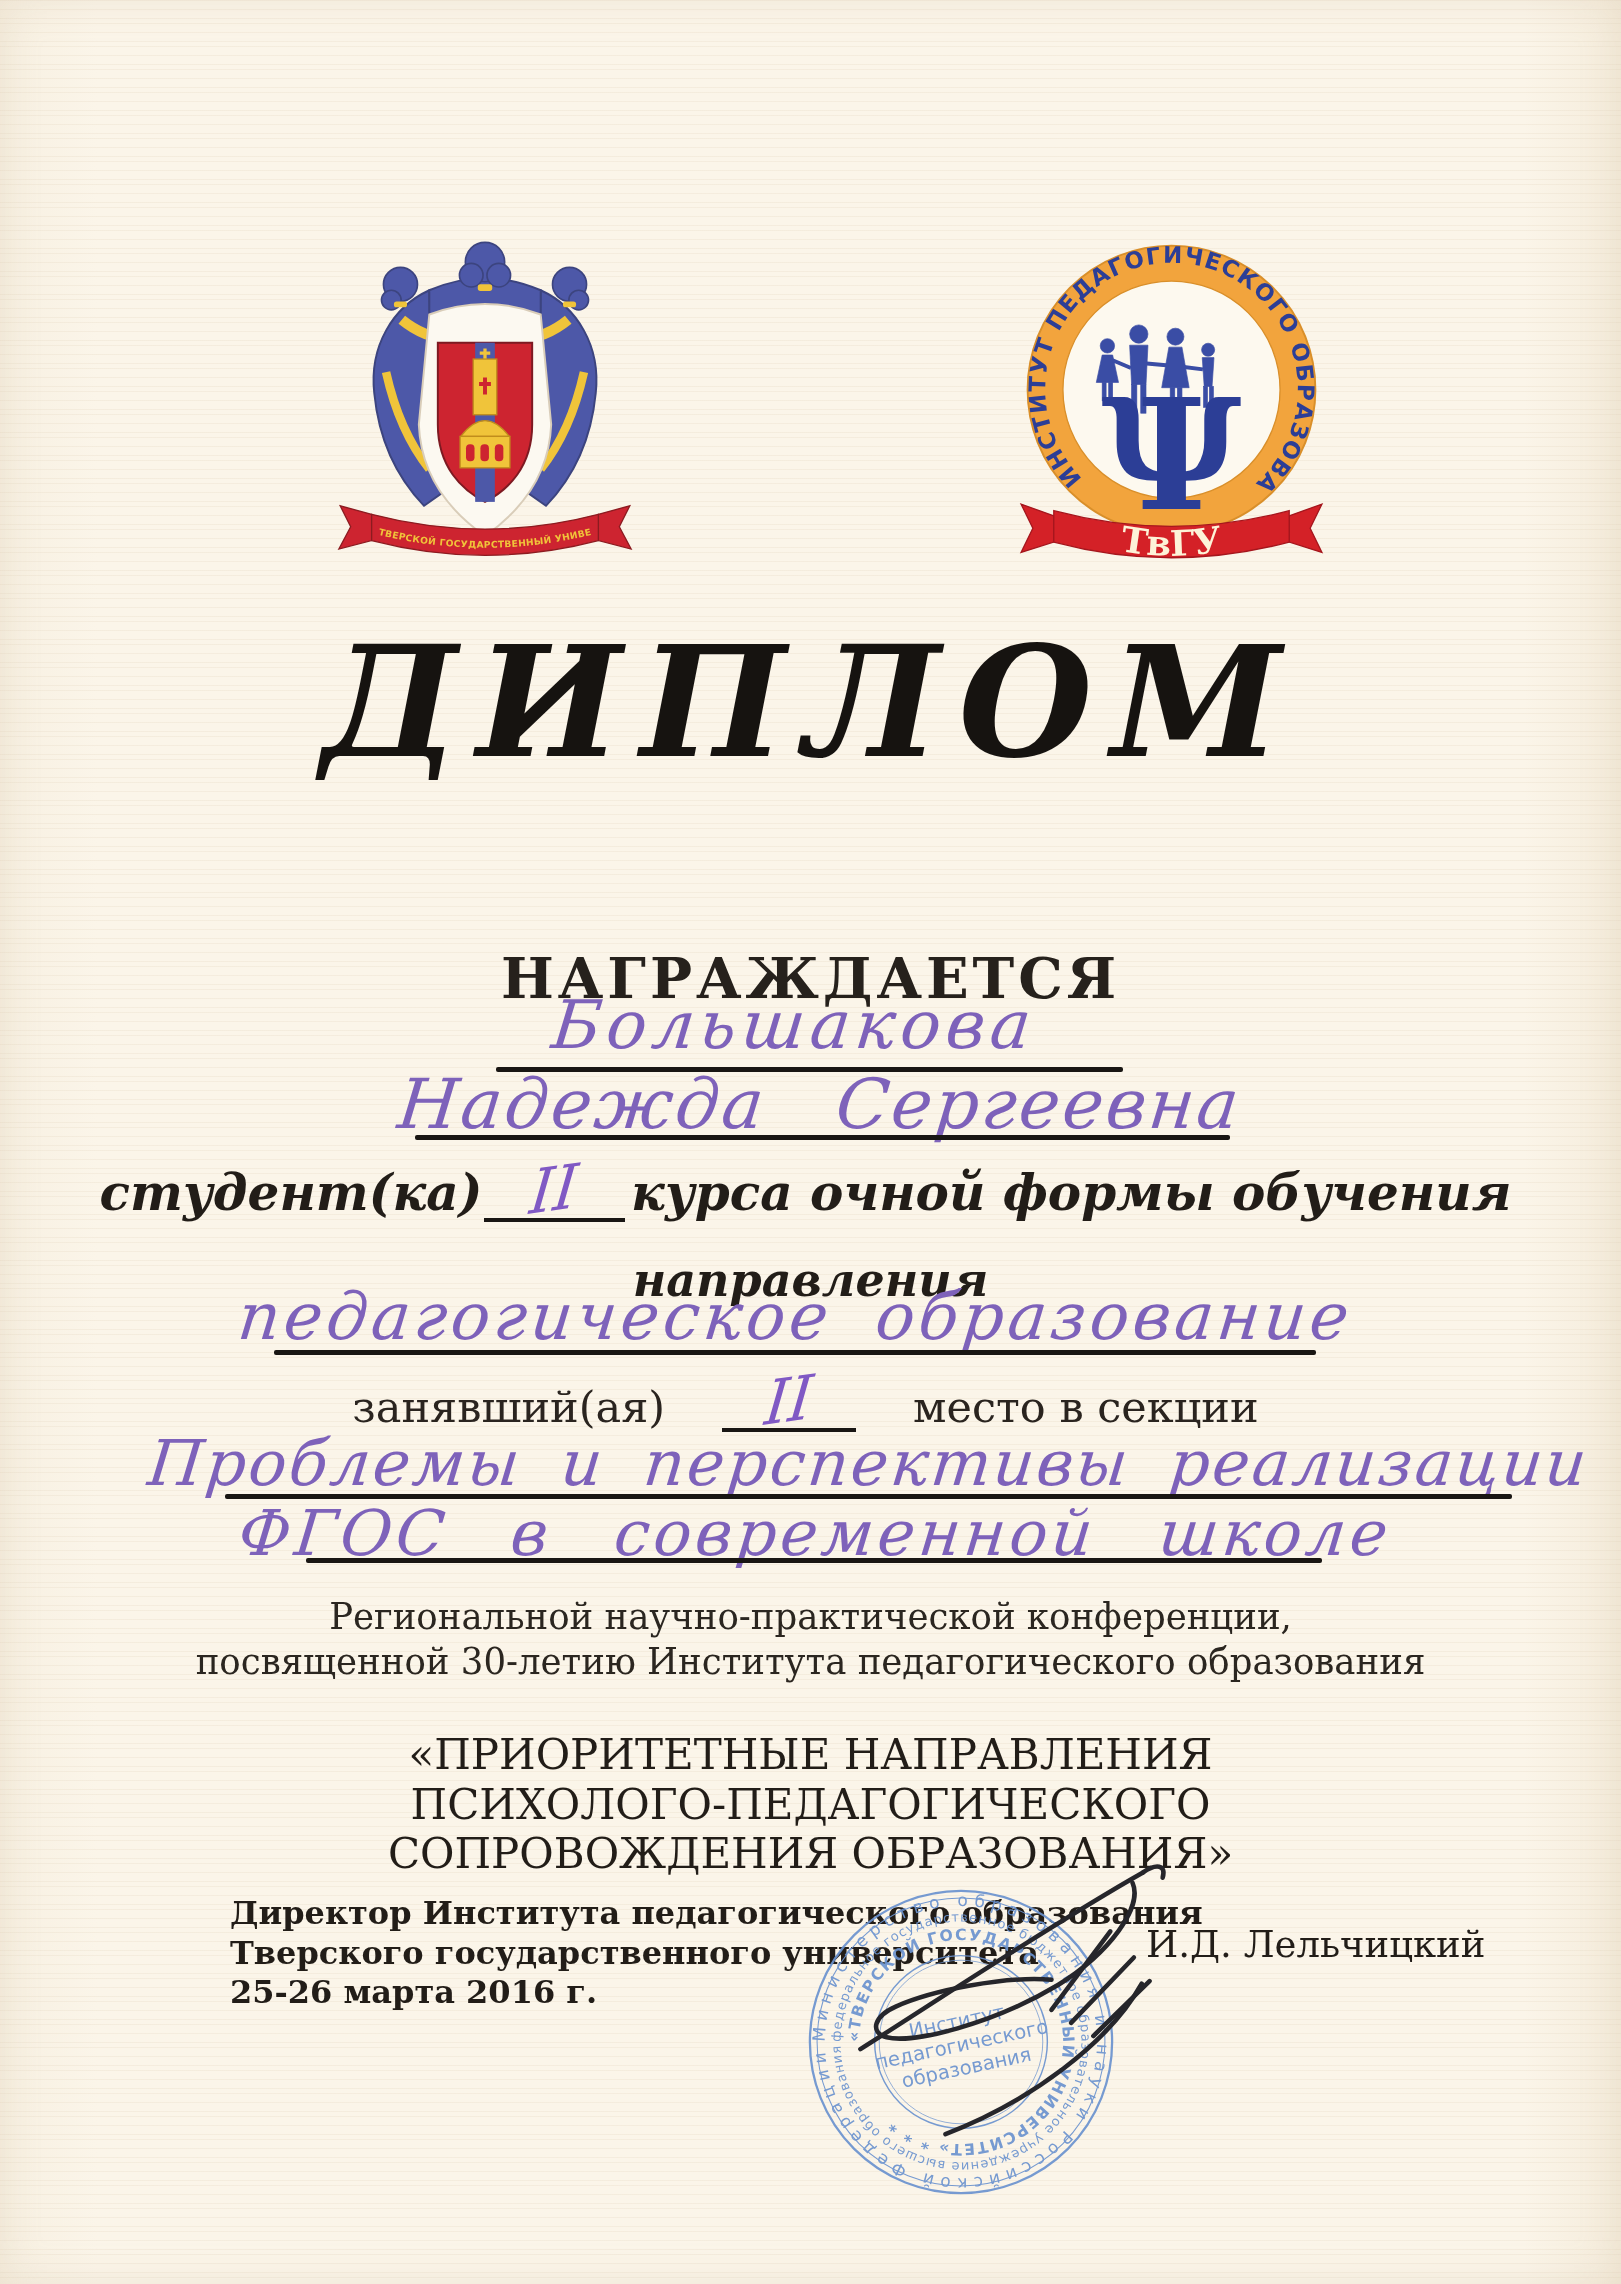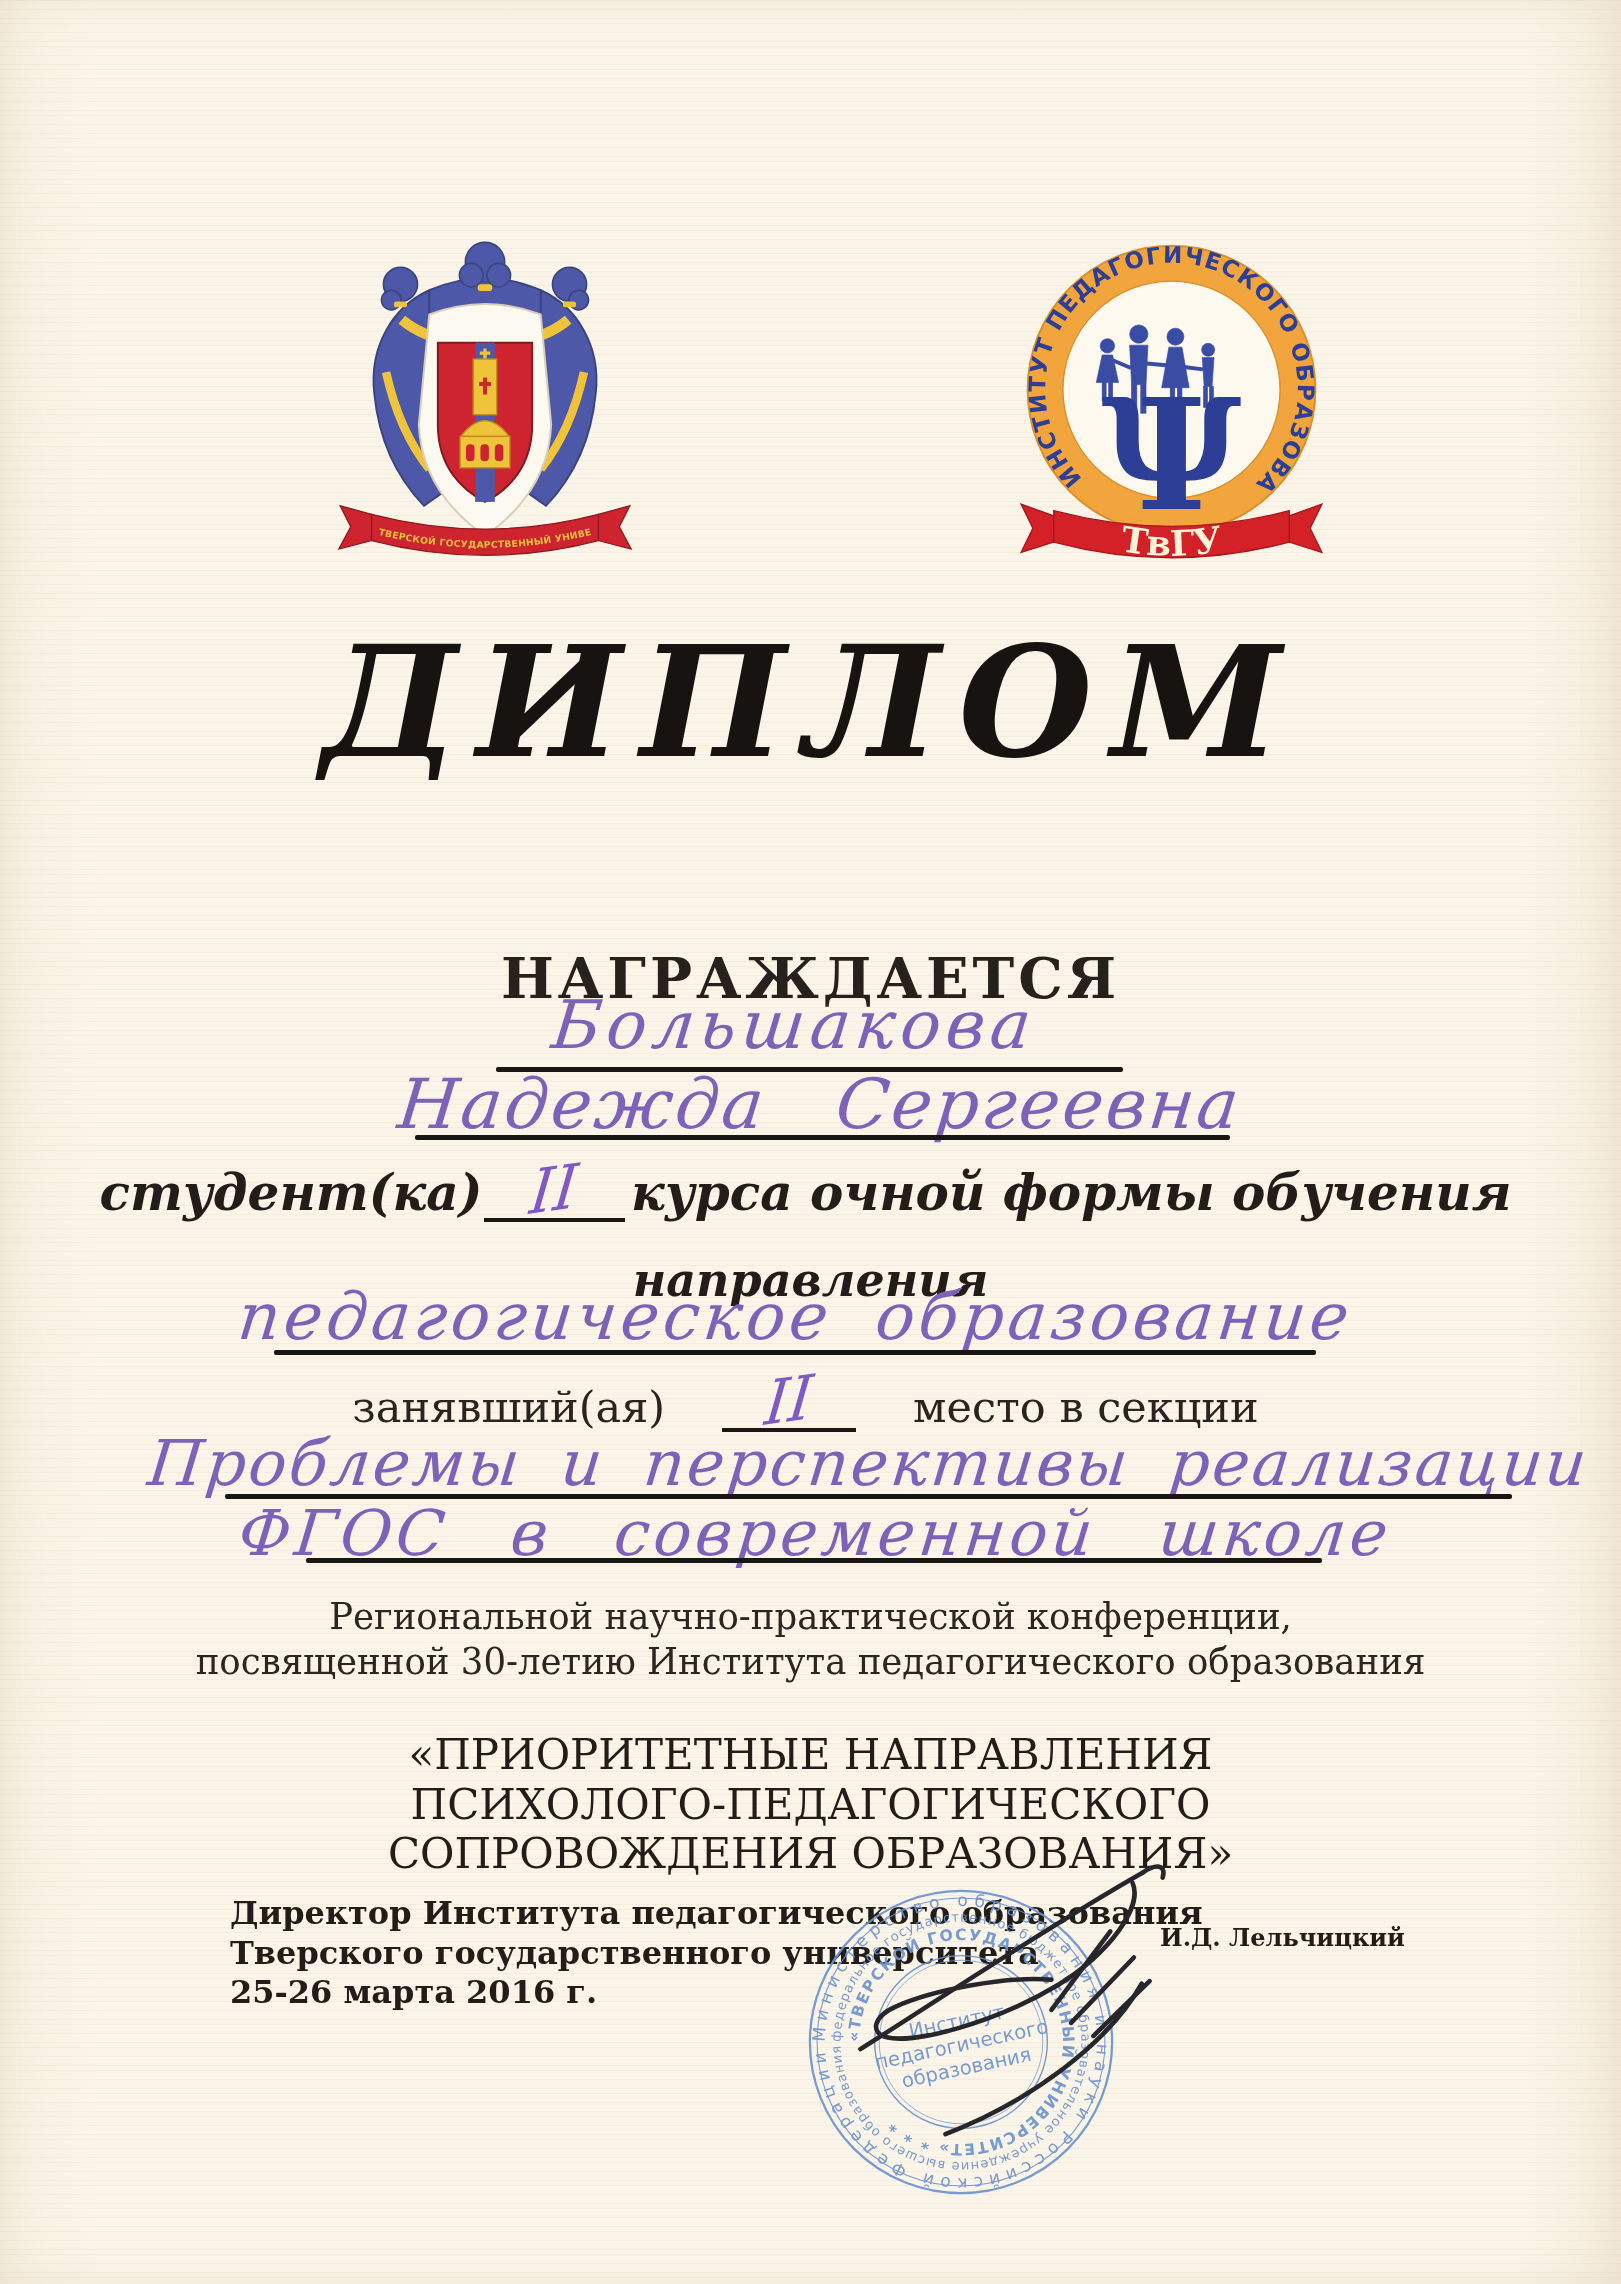--- a/index.html
+++ b/index.html
@@ -56,21 +56,21 @@
     font-style:italic;font-weight:normal;
     color:#8059c4;font-size:60px;line-height:.9;
   }
   .blank-student{width:141px;margin:0 6.5px 0 1.3px;}
   .blank-place{width:134px;margin:0 21px;}
   .direction-label{top:1254px;font-size:46px;font-weight:bold;font-style:italic;color:#221d18;}
   .conf1{top:1596px;font-size:37px;color:#2b2620;transform:scaleX(.96);}
   .conf2{top:1641px;font-size:37px;color:#2b2620;transform:scaleX(.96);}
   .conf-title{top:1730px;font-size:42px;font-weight:normal;line-height:1.18;color:#221d18;white-space:normal;}
   .footer-block{left:230px;top:1894px;font-size:32px;font-weight:bold;line-height:1.24;color:#221d18;white-space:nowrap;}
-  .signer{left:1146px;top:1923px;font-size:24px;font-weight:bold;color:#221d18;margin-left:14px;}
+  .signer{left:1146px;top:1923px;font-size:37px;font-weight:normal;color:#221d18;}
   .sans{font-family:"DejaVu Sans","Liberation Sans",sans-serif;}
   svg text{user-select:none;}
 </style>
 </head>
 <body>
 
 <div class="page">
 
   <svg class="abs" style="left:331px;top:228px;" width="308" height="344" viewBox="0 0 470 525">
 

